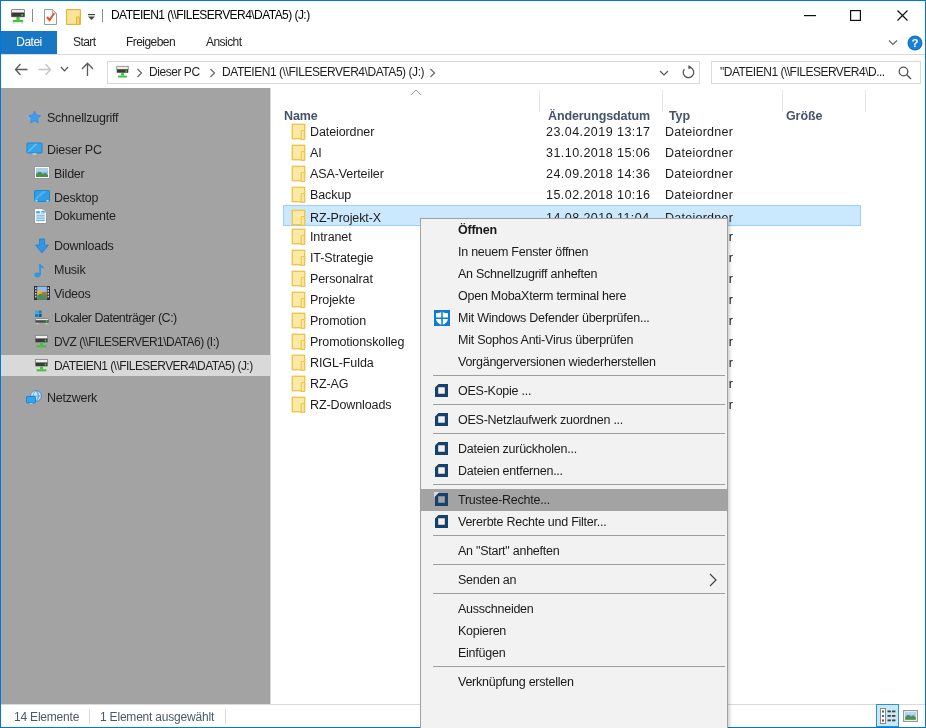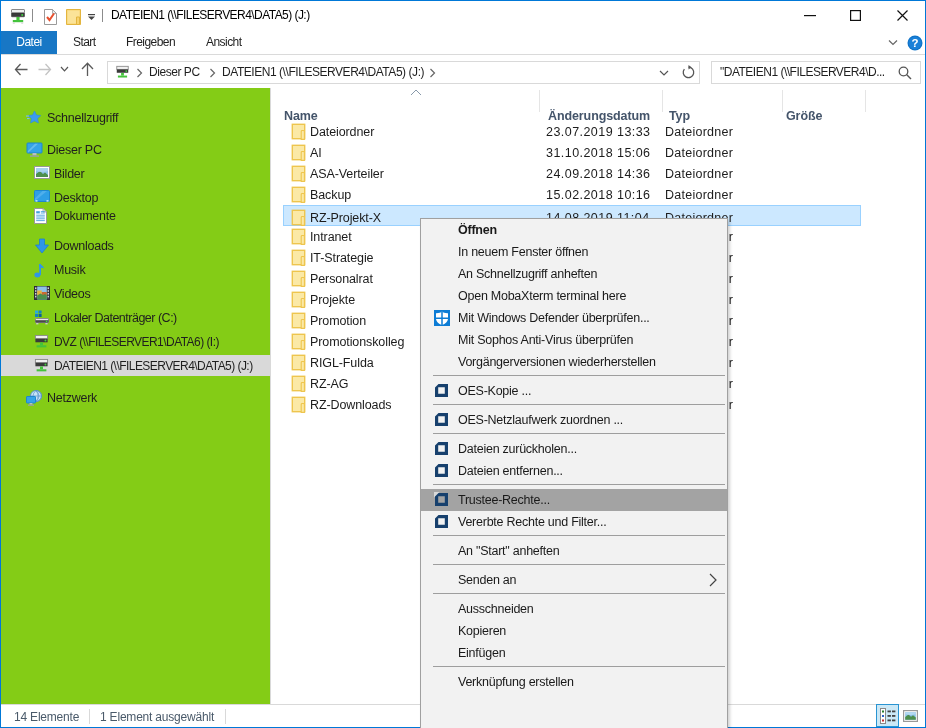--- a/index.html
+++ b/index.html
@@ -21,21 +21,21 @@
 
 #addrrow { position:absolute; left:1px; top:54px; width:924px; height:34px; background:#fff; }
 .navico { position:absolute; top:8px; }
 #addrbox { position:absolute; left:106px; top:7px; width:571px; height:23px; border:1px solid #d9d9d9; background:#fff; }
 #refbox  { position:absolute; left:676px; top:7px; width:23px; height:23px; border:1px solid #d9d9d9; border-left:none; background:#fff; }
 #searchbox { position:absolute; left:710px; top:7px; width:210px; height:23px; border:1px solid #d9d9d9; background:#fff; }
 .crumb { position:absolute; top:0; font-size:12px; letter-spacing:-0.45px; color:#1f1f1f; line-height:21px; white-space:nowrap; }
 .chev { position:absolute; top:6px; }
 #searchtext { position:absolute; left:8px; top:0; line-height:21px; font-size:12px; letter-spacing:-0.5px; color:#1f1f1f; white-space:nowrap; }
 
-#sidebar { position:absolute; left:1px; top:88px; width:269px; height:616px; background:#84cc16; }
+#sidebar { position:absolute; left:1px; top:88px; width:269px; height:616px; background:#a3a3a3; }
 #sidesep { position:absolute; left:270px; top:88px; width:1px; height:616px; background:#d9d9d9; }
 .srow { position:absolute; left:0; width:269px; height:24px; font-size:12.5px; letter-spacing:-0.25px; color:#1f1f1f; }
 .srow .ic { position:absolute; top:4px; }
 .srow .tx { position:absolute; top:4px; line-height:16px; white-space:nowrap; }
 .lvl1 .ic { left:25px; } .lvl1 .tx { left:46px; }
 .lvl2 .ic { left:33px; } .lvl2 .tx { left:53px; }
 #sel-side { position:absolute; left:0; top:267px; width:269px; height:21px; background:#d9d9d9; }
 
 #headers { position:absolute; left:272px; top:88px; width:653px; height:26px; background:#fff; font-size:12.5px; letter-spacing:-0.1px; color:#44546a; }
 .hcol { position:absolute; top:21px;font-weight:bold; }
@@ -314,21 +314,21 @@
 
 <div id="sel-row"></div>
 <div id="filelist">
       <div class="frow" style="top:121px">
         <svg class="fic" width="15" height="17" viewBox="0 0 15 17">
           <path d="M0.6 0.6 H14.4 V16.4 H0.6 Z" fill="#eec54e"></path>
           <rect x="2" y="2" width="11" height="13" fill="#fbe9a6"></rect>
           <path d="M10.2 8.4 q0-0.9 0.9-0.9 h1.4 q0.9 0 0.9 0.9 V16.4 H10.2 Z" fill="#fbe9a6" stroke="#eec54e" stroke-width="1.1"></path>
         </svg>
         <span class="fname">Dateiordner</span>
-        <span class="fdate">23.07.2019 13:33</span>
+        <span class="fdate">23.04.2019 13:17</span>
         <span class="ftype">Dateiordner</span>
       </div>
       <div class="frow" style="top:142px">
         <svg class="fic" width="15" height="17" viewBox="0 0 15 17">
           <path d="M0.6 0.6 H14.4 V16.4 H0.6 Z" fill="#eec54e"></path>
           <rect x="2" y="2" width="11" height="13" fill="#fbe9a6"></rect>
           <path d="M10.2 8.4 q0-0.9 0.9-0.9 h1.4 q0.9 0 0.9 0.9 V16.4 H10.2 Z" fill="#fbe9a6" stroke="#eec54e" stroke-width="1.1"></path>
         </svg>
         <span class="fname">AI</span>
         <span class="fdate">31.10.2018 15:06</span>

